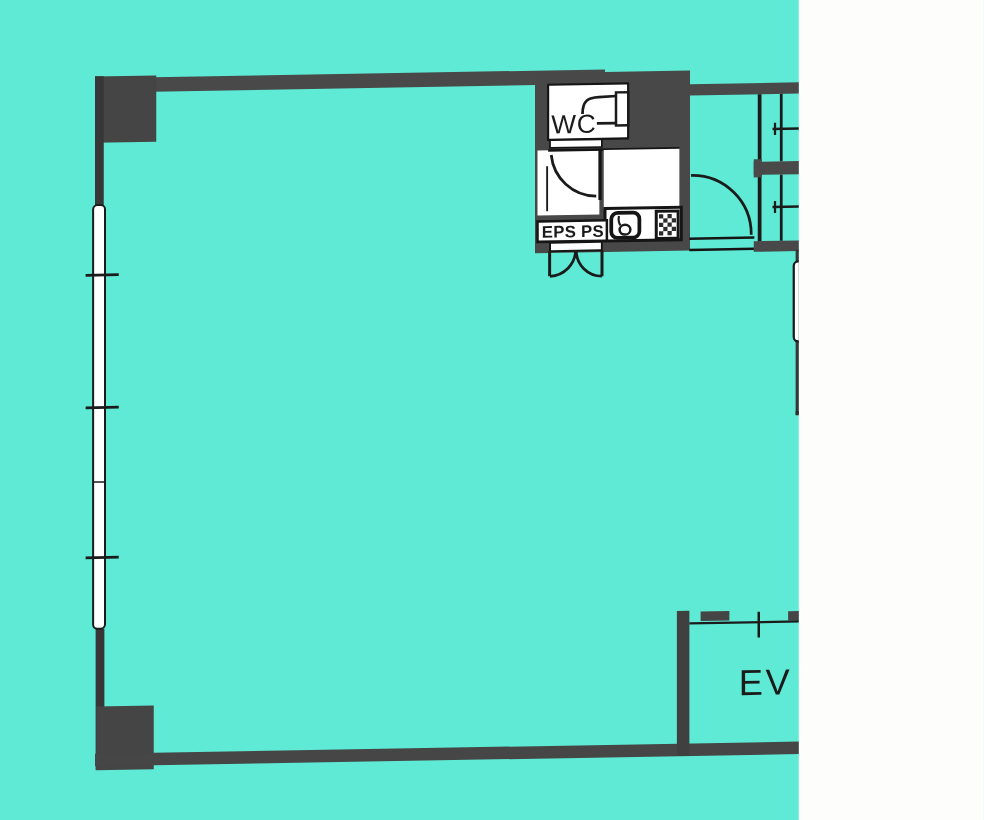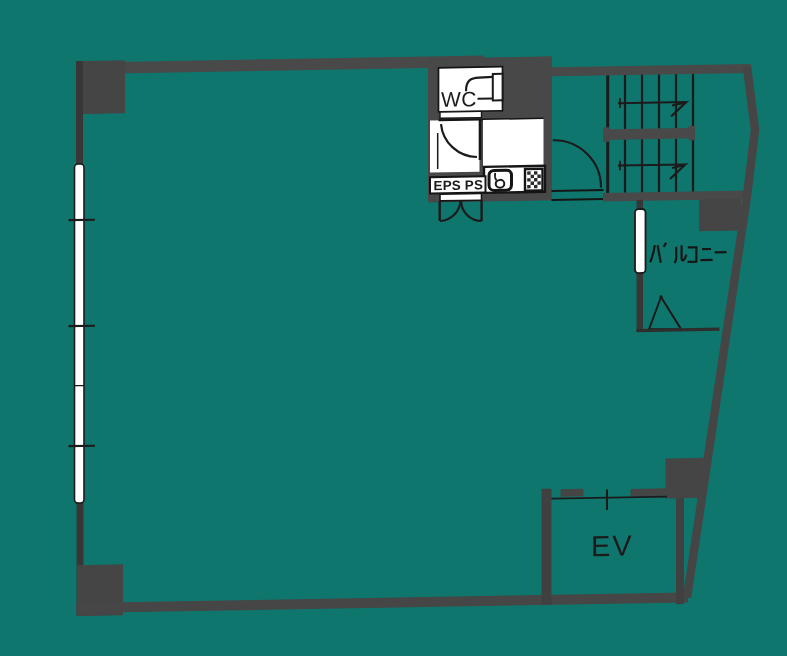--- a/index.html
+++ b/index.html
@@ -1,16 +1,16 @@
 <!DOCTYPE html>
 <html><head>
 <meta charset="utf-8">
 <style>
   html,body{margin:0;padding:0;background:#fdfdfc;}
-  .page{width:787px;height:656px;position:relative;overflow:hidden;background:#0f766e;
+  .page{width:639px;height:656px;position:relative;overflow:hidden;background:#5eead4;
         font-family:"Liberation Sans", sans-serif;}
   svg{position:absolute;left:0;top:0;}
   text{font-family:"Liberation Sans", sans-serif;fill:#1b1b1b;}
 </style>
 </head>
 <body>
 <div class="page">
 <svg width="787" height="656" viewBox="0 0 787 656">
 <g transform="matrix(1,-0.01745,0,1,0,0)" stroke-linecap="butt">
 

